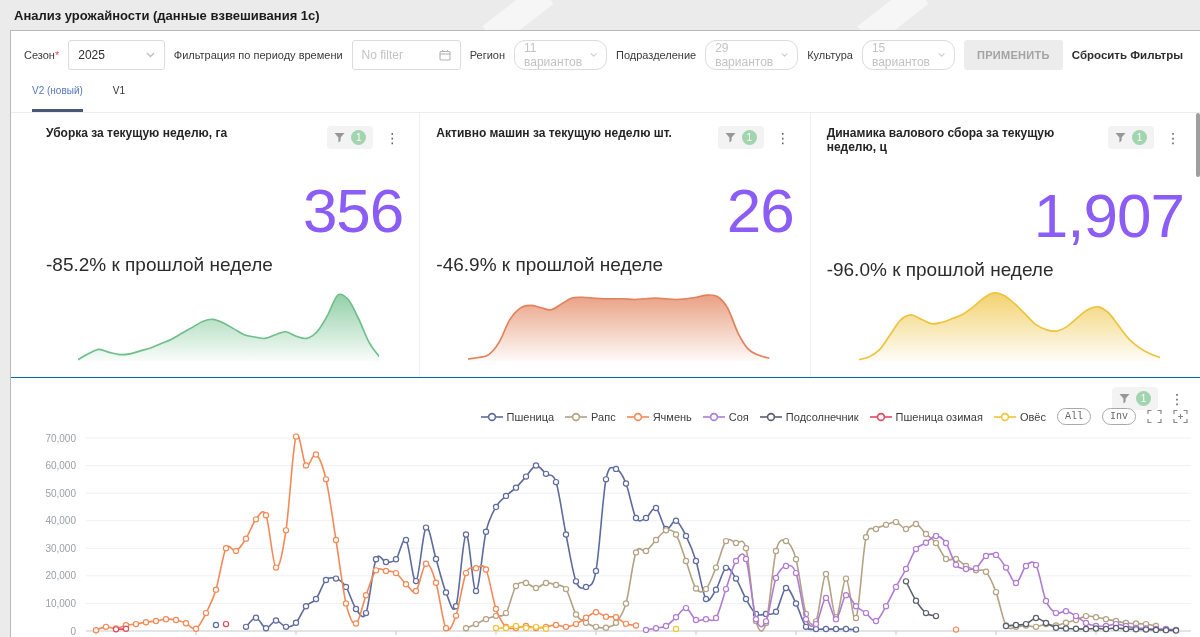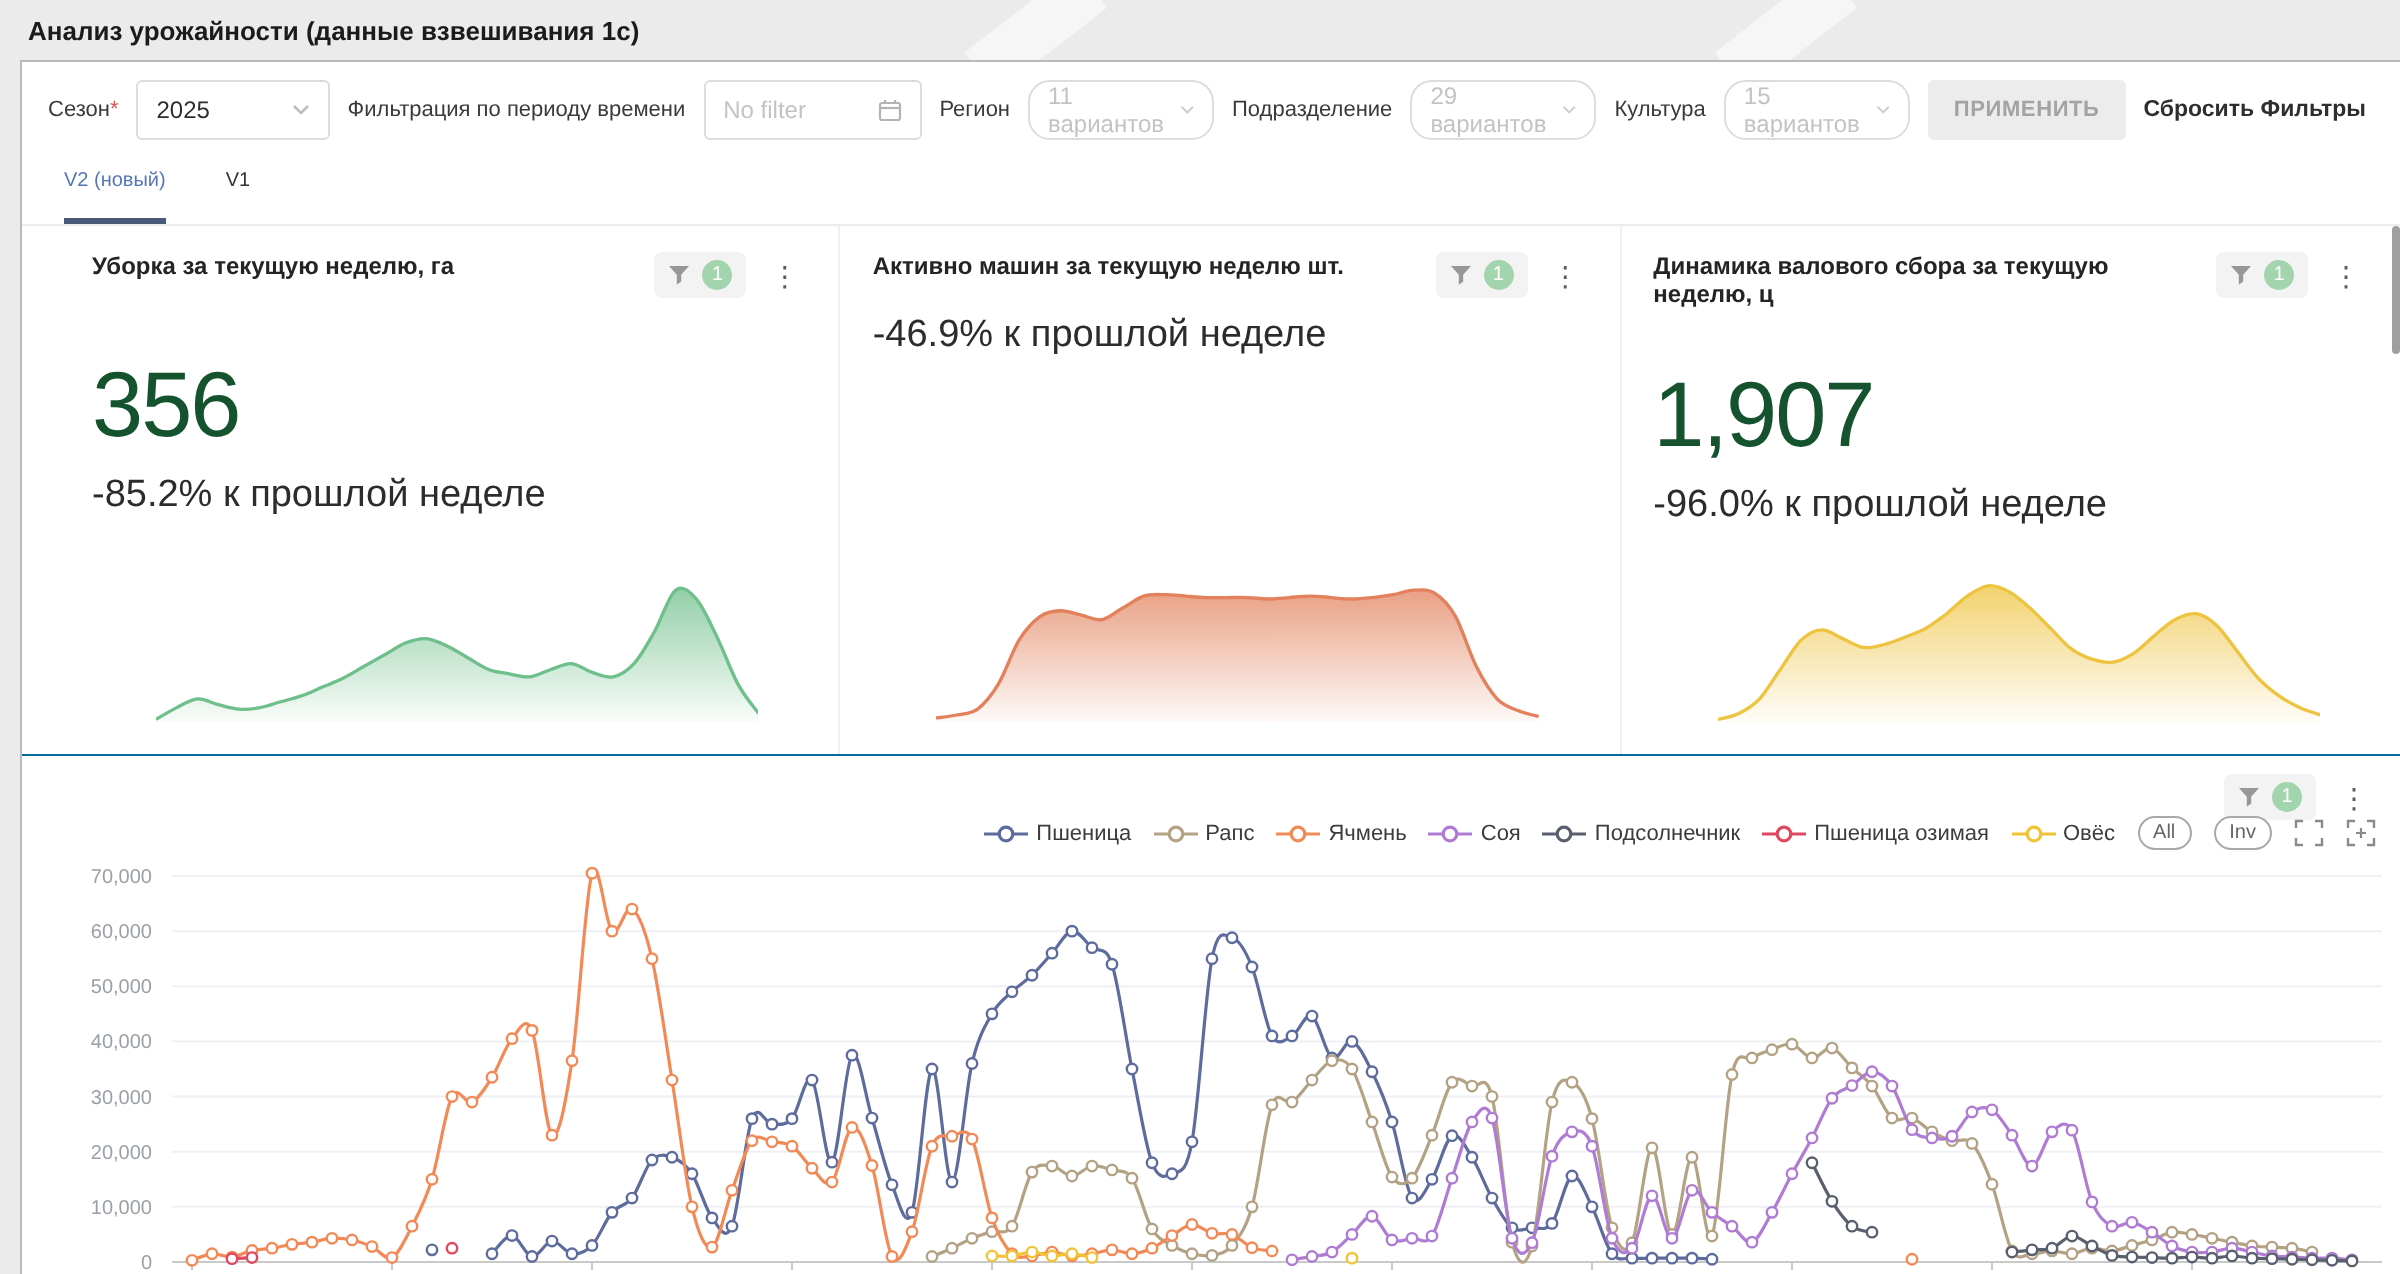--- a/index.html
+++ b/index.html
@@ -35,33 +35,33 @@
   .card { flex:1; position:relative; padding:13px 16px; border-right:1px solid #f0f0f0; }
   .card:last-child { border-right:none; }
   .card-head { display:flex; justify-content:space-between; align-items:flex-start; }
   .card-title { font-size:12px; font-weight:bold; color:#242424; }
   .head-icons { display:flex; align-items:center; gap:8px; flex:none; margin-left:8px; }
   .funnel-group { display:flex; align-items:center; gap:6px; background:#f3f3f3;
     border-radius:4px; padding:4px 7px; cursor:pointer; }
   .badge { width:15px; height:15px; border-radius:50%; background:#a2d4ae; color:#fff;
     font-size:10px; line-height:15px; text-align:center; }
   .dots { color:#5a5a5a; font-size:14px; line-height:14px; padding:2px 4px; cursor:pointer; letter-spacing:0; }
-  .kpi-value { font-size:46px; color:#14532d; margin-top:26px; letter-spacing:-1px; }
+  .kpi-value { font-size:62px; color:#8b5cf6; margin-top:26px; letter-spacing:-1px;text-align:right; }
   .kpi-delta { font-size:19px; color:#2c2c2c; margin-top:8px; }
   .spark { position:absolute; left:48px; right:40px; bottom:14px; height:78px; }
   .spark svg { width:100%; height:100%; }
 
   
   .bottom { position:relative; height:260px; }
   .bottom-title { position:absolute; top:13px; left:21px; font-size:12px; font-weight:bold; color:#242424; }
   .bottom-icons { position:absolute; top:9px; right:12px; }
   .legend-row { position:absolute; top:30px; right:12px; display:flex; align-items:center; gap:11px; }
   .legend-item { display:flex; align-items:center; gap:4px; font-size:11px; color:#3c3c3c; cursor:pointer; }
   .pill { border:1px solid #a9a9a9; border-radius:9px; background:#fff; color:#666;
-    font-size:10px; padding:1px 7px; height:17px; cursor:pointer; }
+    font-size:10px; padding:1px 7px; height:17px; cursor:pointer;font-family:Liberation Mono, monospace; }
   .tool-icon { width:15px; height:15px; cursor:pointer; }
   #main-chart-svg { position:absolute; top:48px; left:0; width:1190px; height:212px; }
 
   .scroll-thumb { position:absolute; right:0; top:82px; width:4px; height:64px;
     background:#9f9f9f; border-radius:2px; }
 </style>
 </head>
 <body>
 
 <div class="bg-deco" style="left:505px;"></div>
@@ -159,20 +159,21 @@
         <span class="head-icons">
           <span class="funnel-group">
             <svg width="11" height="11" viewBox="0 0 11 11">
                 <path d="M0.5,1 h10 l-3.9,4.4 v3.4 l-2.2,1.6 v-5 Z" fill="#979797"></path>
               </svg>
             <span class="badge">1</span>
           </span>
           <span class="dots">⋮</span>
         </span>
       </div>
+      <div class="kpi-value">26</div>
       <div class="kpi-delta">-46.9% к прошлой неделе</div>
       <div class="spark"><svg id="spark-1" viewBox="0 0 320 85" preserveAspectRatio="none">
             <defs>
               <linearGradient id="g1" x1="0" y1="0" x2="0" y2="1">
                 <stop offset="0%" stop-color="#e2815b" stop-opacity="0.75"></stop>
                 <stop offset="100%" stop-color="#e2815b" stop-opacity="0.04"></stop>
               </linearGradient>
             </defs>
             <path d="M0.0,80.6C1.8,80.3 7.4,79.8 11.0,79.0C14.7,78.2 18.4,78.6 22.1,75.8C25.7,73.0 29.4,68.5 33.1,62.2C36.8,55.9 40.5,44.3 44.1,38.2C47.8,32.1 51.5,28.1 55.2,25.4C58.9,22.7 62.5,22.3 66.2,22.2C69.9,22.1 73.6,23.8 77.2,24.6C80.9,25.4 84.6,27.7 88.3,27.0C92.0,26.3 95.6,22.7 99.3,20.6C103.0,18.5 106.7,15.4 110.3,14.2C114.0,13.0 117.7,13.4 121.4,13.4C125.1,13.4 128.7,13.9 132.4,14.2C136.1,14.5 139.8,14.9 143.4,15.0C147.1,15.1 150.8,15.0 154.5,15.0C158.2,15.0 161.8,14.9 165.5,15.0C169.2,15.1 172.9,15.8 176.6,15.8C180.2,15.8 183.9,15.3 187.6,15.0C191.3,14.7 194.9,14.2 198.6,14.2C202.3,14.2 206.0,14.7 209.7,15.0C213.3,15.3 217.0,15.8 220.7,15.8C224.4,15.8 228.0,15.4 231.7,15.0C235.4,14.6 239.1,14.1 242.8,13.4C246.4,12.7 250.1,11.1 253.8,11.0C257.5,10.9 261.1,10.2 264.8,12.6C268.5,15.0 272.2,18.7 275.9,25.4C279.5,32.1 283.2,45.1 286.9,52.6C290.6,60.1 294.3,66.2 297.9,70.2C301.6,74.2 305.3,75.0 309.0,76.6C312.6,78.2 318.2,79.3 320.0,79.8L320,83L0,83Z" fill="url(#g1)" stroke="none"></path>
             <path d="M0.0,80.6C1.8,80.3 7.4,79.8 11.0,79.0C14.7,78.2 18.4,78.6 22.1,75.8C25.7,73.0 29.4,68.5 33.1,62.2C36.8,55.9 40.5,44.3 44.1,38.2C47.8,32.1 51.5,28.1 55.2,25.4C58.9,22.7 62.5,22.3 66.2,22.2C69.9,22.1 73.6,23.8 77.2,24.6C80.9,25.4 84.6,27.7 88.3,27.0C92.0,26.3 95.6,22.7 99.3,20.6C103.0,18.5 106.7,15.4 110.3,14.2C114.0,13.0 117.7,13.4 121.4,13.4C125.1,13.4 128.7,13.9 132.4,14.2C136.1,14.5 139.8,14.9 143.4,15.0C147.1,15.1 150.8,15.0 154.5,15.0C158.2,15.0 161.8,14.9 165.5,15.0C169.2,15.1 172.9,15.8 176.6,15.8C180.2,15.8 183.9,15.3 187.6,15.0C191.3,14.7 194.9,14.2 198.6,14.2C202.3,14.2 206.0,14.7 209.7,15.0C213.3,15.3 217.0,15.8 220.7,15.8C224.4,15.8 228.0,15.4 231.7,15.0C235.4,14.6 239.1,14.1 242.8,13.4C246.4,12.7 250.1,11.1 253.8,11.0C257.5,10.9 261.1,10.2 264.8,12.6C268.5,15.0 272.2,18.7 275.9,25.4C279.5,32.1 283.2,45.1 286.9,52.6C290.6,60.1 294.3,66.2 297.9,70.2C301.6,74.2 305.3,75.0 309.0,76.6C312.6,78.2 318.2,79.3 320.0,79.8" fill="none" stroke="#e2815b" stroke-width="1.8"></path>

